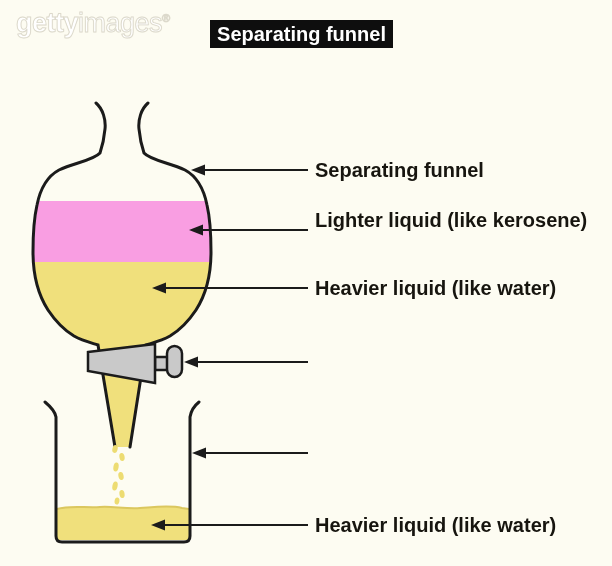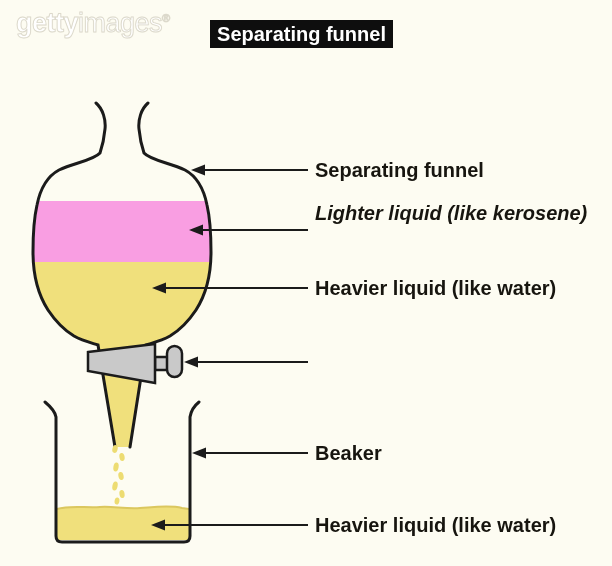--- a/index.html
+++ b/index.html
@@ -11,21 +11,21 @@
        letter-spacing:-0.5px;-webkit-text-stroke:0.9px #dcd9cb;
        text-shadow:0 0 1px #dcd9cb;}
   .watermark .bold{font-weight:700;}
   .watermark .light{font-weight:400;}
   .watermark .reg{font-size:11px;vertical-align:super;font-weight:400;}
   .title-badge{position:absolute;left:210px;top:20px;width:183px;height:28px;
        background:#0e0e0e;color:#ffffff;font-size:20px;font-weight:700;
        line-height:28px;text-align:center;}
   .lbl{position:absolute;left:315px;height:26px;line-height:26px;
        font-size:20px;font-weight:700;color:#17150f;white-space:nowrap;}
-  .lbl1{top:157px;} .lbl2{top:200px;font-style:italic;} .lbl3{top:275px;}
+  .lbl1{top:157px;} .lbl2{top:207px;} .lbl3{top:275px;}
   .lbl4{top:349px;} .lbl5{top:440px;} .lbl6{top:512px;}
   .glass{fill:none;stroke:#1b1b1b;stroke-width:3;stroke-linecap:round;}
   .arrowline{stroke:#1b1b1b;stroke-width:2;}
   .arrowhead{fill:#1b1b1b;stroke:none;}
   .hw{stroke:#1b1b1b;stroke-width:2.5;}
 </style>
 </head>
 <body>
 
 <div class="stage">
@@ -133,16 +133,15 @@
 
   <div class="watermark">
     <span class="bold">getty</span><span class="light">images</span><span class="reg">®</span>
   </div>
 
   <div class="title-badge">Separating funnel</div>
 
   <div class="lbl lbl1">Separating funnel</div>
   <div class="lbl lbl2">Lighter liquid (like kerosene)</div>
   <div class="lbl lbl3">Heavier liquid (like water)</div>
-  <div class="lbl lbl5">Beaker</div>
   <div class="lbl lbl6">Heavier liquid (like water)</div>
 
 </div>
 
 </body></html>

